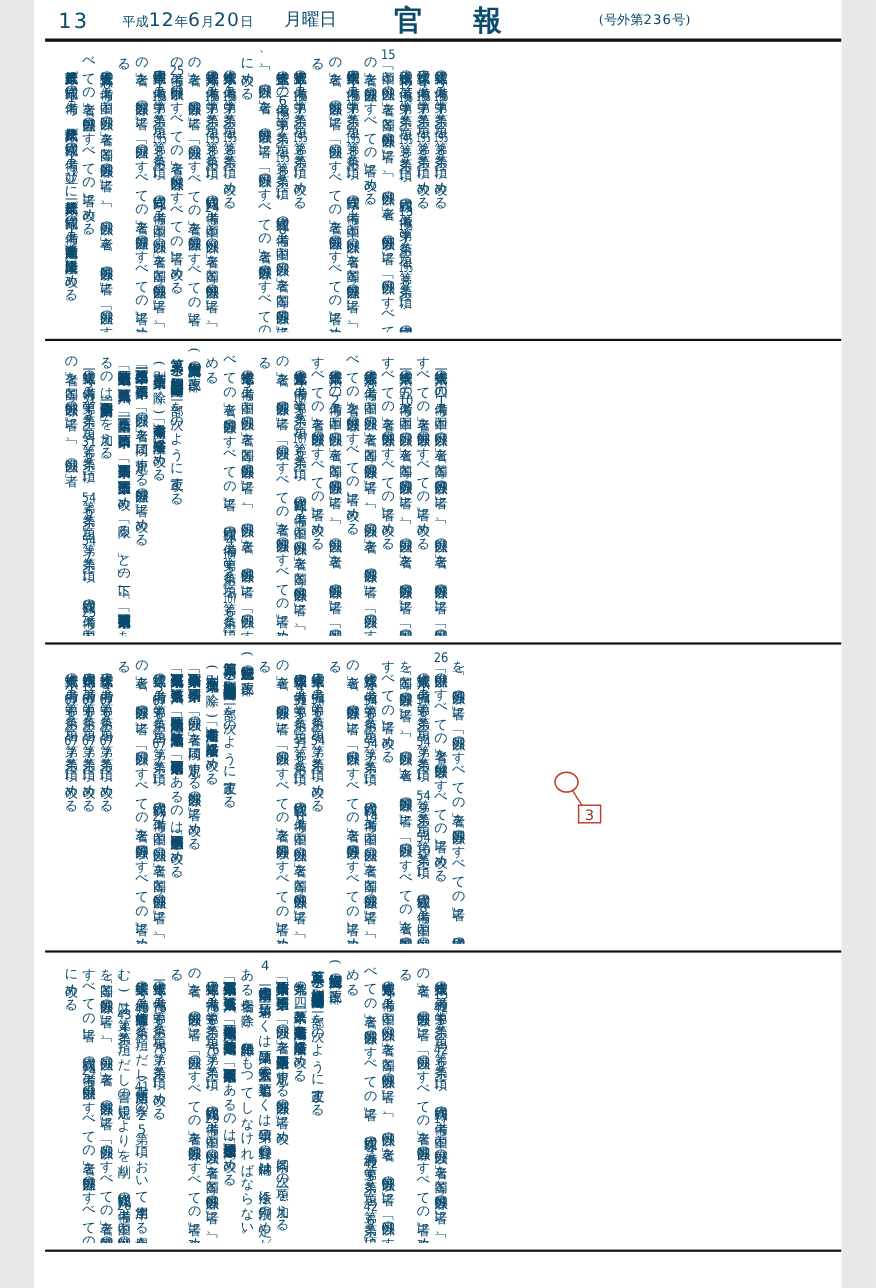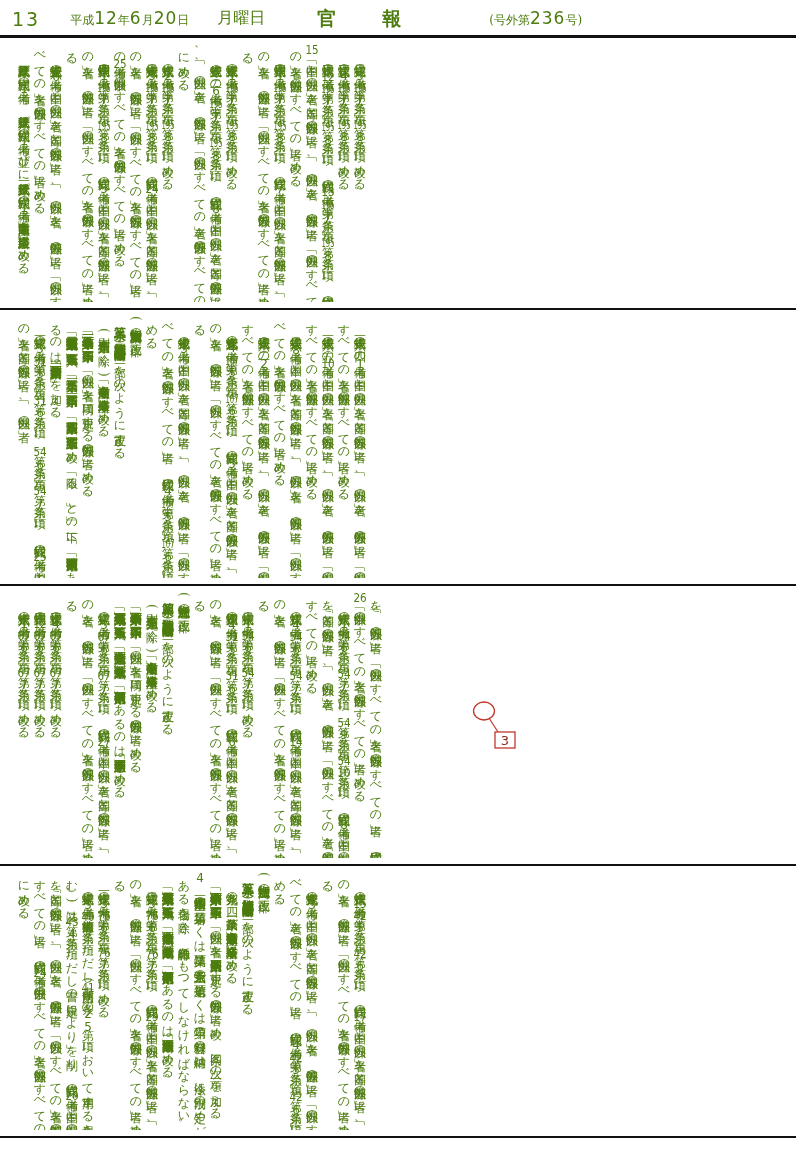--- a/index.html
+++ b/index.html
@@ -1,42 +1,43 @@
 <!DOCTYPE html>
 <html><head>
 <meta charset="utf-8">
 <style>
   * { margin: 0; padding: 0; box-sizing: border-box; }
   html, body { background: #e8e8e8; }
   body { font-family: "DejaVu Serif", serif; }
   #page {
     position: relative;
-    width: 796px;
+    width: 734px;
     height: 1171px;
     background: #ffffff;
-    color: #4d7c0f;
+    color: #0c4a6e;
     margin: 0 auto;
     overflow: hidden;
+    padding-left: 10px;
   }
   
   #header {
     height: 35px;
     display: flex;
     align-items: center;
     padding: 2px 14px 0 12px;
     white-space: nowrap;
   }
   .pageno { font-size: 19px; letter-spacing: 2px; font-family: "DejaVu Sans", sans-serif; }
   .date-block { margin-left: 30px; font-size: 12px; }
   .date-block .num { font-size: 17px; font-family: "DejaVu Sans", sans-serif; letter-spacing: 1px; }
   .weekday { margin-left: 28px; font-size: 16px; }
-  .gz-title { margin-left: 52px; font-size: 19px; font-weight: bold; }
+  .gz-title { margin-left: 52px; font-size: 26px; font-weight: bold; }
   .gz-title .t2 { margin-left: 46px; }
   .issue-block { margin-left: 88px; font-size: 12px; }
-  .issue-block .num { font-size: 17px; font-family: "DejaVu Sans", sans-serif; letter-spacing: 1px; }
+  .issue-block .num { font-size: 12px; font-family: "DejaVu Sans", sans-serif; letter-spacing: 1px; }
   .rule { height: 2px; background: #111; }
   #header-rule { height: 3px; }
   #bottom-rule { margin-top: 6px; }
   
   .band {
     margin: 6px 16px 0 16px;
     height: 258px;
     writing-mode: vertical-rl;
     overflow: hidden;
     font-size: 12px;

